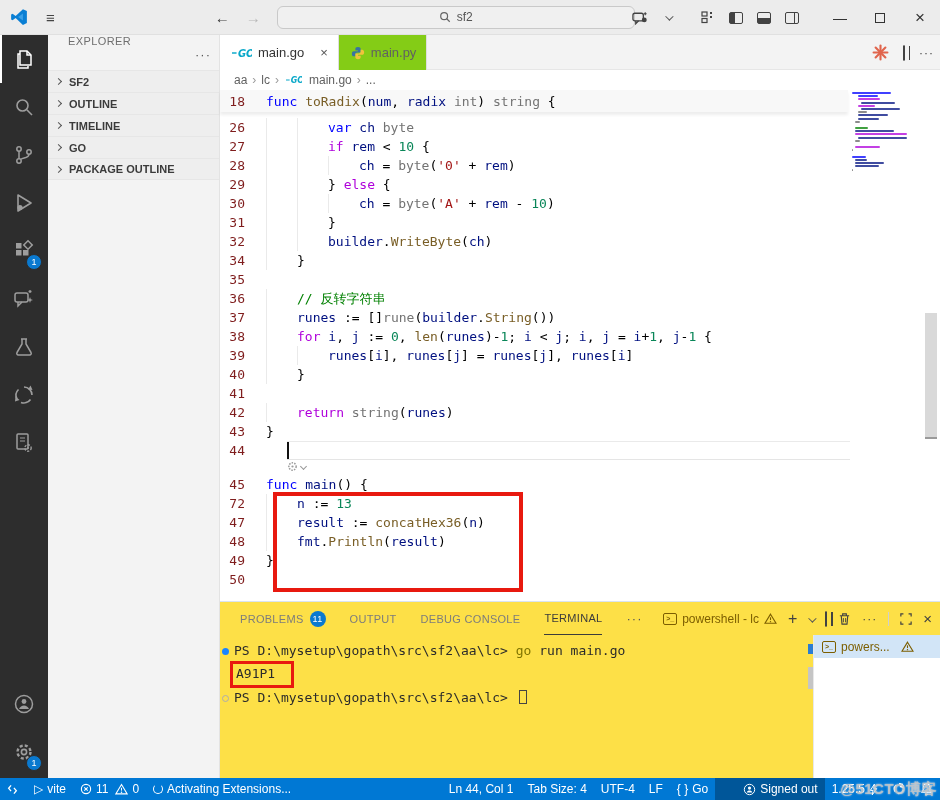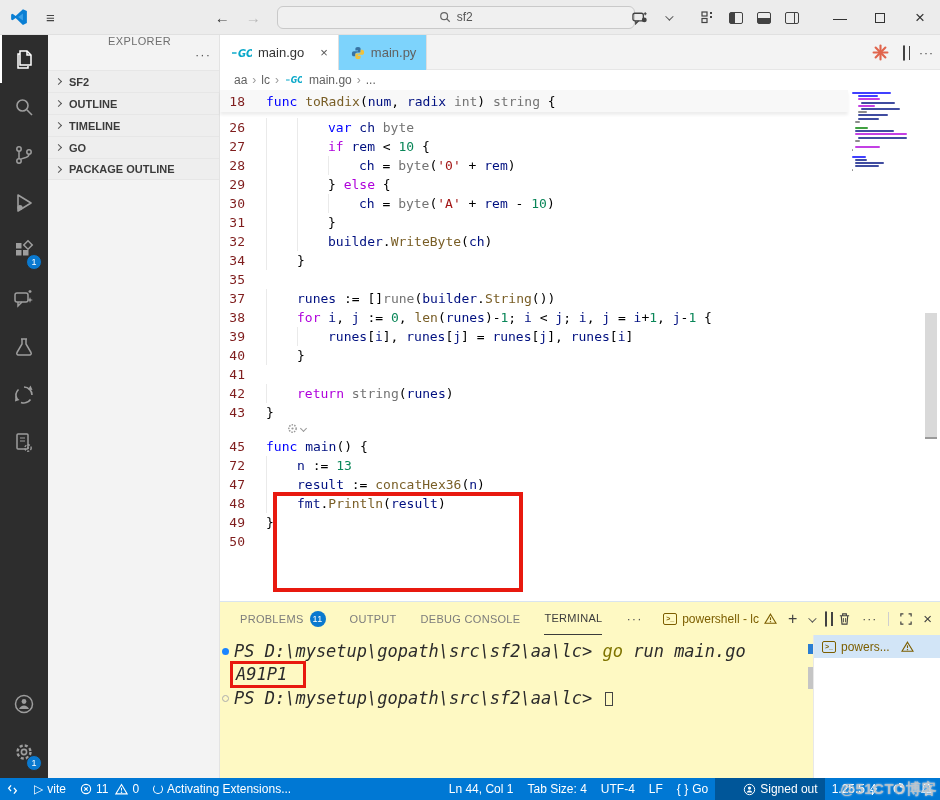--- a/index.html
+++ b/index.html
@@ -29,30 +29,30 @@
 
   
   .activitybar{position:absolute;left:0;top:35px;width:48px;bottom:22px;background:var(--abar);}
   .ab-item{width:48px;height:48px;display:flex;align-items:center;justify-content:center;position:relative;color:#9d9d9d;}
   .ab-item.active{color:#fff;border-left:2px solid #fff;}
   .ab-badge{position:absolute;right:6px;bottom:5px;min-width:16px;height:16px;border-radius:8px;background:#0a79cf;color:#fff;font-size:9px;display:flex;align-items:center;justify-content:center;border:1px solid var(--abar);}
   .ab-bottom{position:absolute;bottom:2px;left:0;}
 
   
   .sidebar{position:absolute;left:48px;top:35px;width:172px;bottom:22px;background:var(--side);border-right:1px solid #e3e3e3;}
-  .sb-title{height:35px;display:flex;align-items:center;padding:0 8px 0 20px;color:#6f6f6f;font-size:11px;letter-spacing:.4px;flex-direction:column;}
+  .sb-title{height:35px;display:flex;align-items:flex-start;padding:0 8px 0 20px;color:#6f6f6f;font-size:11px;letter-spacing:.4px;flex-direction:column;}
   .sb-title .dots{margin-left:auto;color:#555;font-size:13px;letter-spacing:1px;}
   .sb-sec{height:22px;display:flex;align-items:center;gap:4px;padding-left:4px;border-top:1px solid #e6e6e6;font-size:11px;font-weight:bold;color:#3b3b3b;background:#eeeeee;}
   .sb-sec:last-child{border-bottom:1px solid #e6e6e6;}
   .sb-chev{display:inline-block;width:5px;height:5px;border-right:1.3px solid #555;border-top:1.3px solid #555;transform:rotate(45deg);margin:0 4px 0 4px;}
 
   
   .editor{position:absolute;left:220px;top:35px;right:0;height:566px;background:#fff;}
   .tabrow{position:absolute;left:0;top:0;right:0;height:35px;background:#f3f3f3;display:flex;border-bottom:1px solid #e6e6e6;}
-  .tab{height:35px;display:flex;align-items:center;gap:6px;padding:0 10px 0 12px;font-size:13px;color:#616161;background:#7dd3fc;border-right:1px solid #dedede;}
+  .tab{height:35px;display:flex;align-items:center;gap:6px;padding:0 10px 0 12px;font-size:13px;color:#616161;background:#84cc16;border-right:1px solid #dedede;}
   .tab.active{background:#fff;color:#333;}
   .tab .close{margin-left:10px;color:#555;font-size:13px;}
   .edtools{position:absolute;right:6px;top:0;height:35px;display:flex;align-items:center;gap:14px;color:#424242;}
   .splitbox{width:13px;height:11px;border:1.3px solid #424242;border-radius:2px;position:relative;}
   .splitbox::after{content:"";position:absolute;left:5px;top:0;bottom:0;width:1.3px;background:#424242;}
   .breadcrumbs{position:absolute;left:0;top:35px;right:0;height:20px;background:#fff;display:flex;align-items:center;gap:5px;padding-left:14px;color:#616161;font-size:12px;}
   .bc-sep{color:#9a9a9a;font-size:12px;}
 
   .mono{font-family:"DejaVu Sans Mono","Liberation Mono",monospace;}
   .sticky{position:absolute;left:0;top:55px;right:92px;height:22px;background:#f8f8f8;box-shadow:0 3px 3px rgba(0,0,0,.07);display:flex;align-items:center;font-size:13px;white-space:pre;z-index:3;}
@@ -68,31 +68,31 @@
   .hint-row{height:15px;position:relative;}
   .hint-ic{position:absolute;left:67px;top:1px;display:flex;align-items:center;gap:3px;color:#8a8a8a;}
   .hint-chev{display:inline-block;width:5px;height:5px;border-right:1.3px solid #999;border-bottom:1.3px solid #999;transform:rotate(45deg);}
   .annotation-code{position:absolute;left:53px;top:457px;width:250px;height:100px;border:4px solid var(--red);z-index:5;}
   .minimap{position:absolute;left:632px;top:57px;width:58px;height:130px;}
   .mm-line{height:2px;margin-bottom:1.2px;border-radius:1px;opacity:.75;}
   .scrollbar{position:absolute;left:704px;top:55px;width:14px;bottom:0;}
   .sb-thumb{position:absolute;left:1px;right:1px;top:223px;height:126px;background:#d9d9d9;border-bottom:2px solid #9a9a9a;}
 
   
-  .panel{position:absolute;left:220px;top:601px;right:0;height:199px;background:#fef9c3;border-top:1px solid #d9e4f0;}
+  .panel{position:absolute;left:220px;top:601px;right:0;height:199px;background:#fde047;border-top:1px solid #d9e4f0;}
   .p-header{position:absolute;left:0;top:0;right:0;height:33px;display:flex;align-items:center;padding-left:20px;}
   .ptab{height:33px;line-height:32px;margin-right:24px;font-size:11px;letter-spacing:.3px;color:#7c7c7c;display:flex;align-items:center;gap:6px;}
   .ptab.active{color:#3b3b3b;border-bottom:1px solid #3b3b3b;}
   .pbadge{min-width:16px;height:16px;border-radius:8px;background:#0a79cf;color:#fff;font-size:9px;display:flex;align-items:center;justify-content:center;padding:0 2px;}
   .p-dots{color:#555;font-size:13px;letter-spacing:1px;margin-right:20px;}
   .p-right{position:absolute;right:8px;top:0;height:33px;display:flex;align-items:center;gap:11px;color:#424242;}
   .shell-label{display:flex;align-items:center;gap:5px;color:#7c5e00;font-size:12px;padding-left:32px;}
   .ps-ic{width:14px;height:12px;border:1.3px solid #7c5e00;border-radius:2px;font-size:7px;line-height:10px;text-align:center;color:#7c5e00;font-weight:bold;}
   .p-sep{width:1px;height:14px;background:#cfcfcf;}
-  .term{position:absolute;left:0;top:33px;right:132px;bottom:0;padding:6px 0 0 14px;font-size:17px;line-height:20px;white-space:pre;font-style:italic;}
+  .term{position:absolute;left:0;top:33px;right:132px;bottom:0;padding:6px 0 0 14px;font-size:13px;line-height:20px;white-space:pre;}
   .t-row{position:relative;}
   .t-marker{position:absolute;left:-12px;top:7px;width:7px;height:7px;border-radius:50%;}
   .t-marker.filled{background:#1a85ff;}
   .t-marker.hollow{border:1.2px solid #adadad;}
   .tt-pl{color:#2b2b2b}.tt-cmd{color:#7f7400}
   .boxed{display:inline-block;border:3px solid var(--red);padding:0 16px 1px 3px;margin-left:-4px;}
   .t-caret{display:inline-block;width:8px;height:14px;border:1.3px solid #444;vertical-align:-2px;margin-left:3px;}
   .term-scroll{position:absolute;right:126px;top:33px;width:6px;bottom:0;border-right:1px solid #e8e8e8;}
   .ts-mark{position:absolute;left:0;top:9px;width:5px;height:10px;background:#2a7dd2;}
   .ts-thumb{position:absolute;left:0;top:32px;width:5px;height:22px;background:#c5c5c5;}
@@ -368,27 +368,29 @@
   <div class="codearea mono" id="codearea" style="padding-top:6px;">
       <div class="code-row"><span class="gutter">26</span><span class="guide"></span><span class="guide"></span><span class="tk-k">var </span><span class="tk-v">ch</span><span class="tk-p"> </span><span class="tk-t">byte</span></div>
       <div class="code-row"><span class="gutter">27</span><span class="guide"></span><span class="guide"></span><span class="tk-c">if </span><span class="tk-v">rem</span><span class="tk-p"> &lt; </span><span class="tk-n">10</span><span class="tk-p"> {</span></div>
       <div class="code-row"><span class="gutter">28</span><span class="guide"></span><span class="guide"></span><span class="guide"></span><span class="tk-v">ch</span><span class="tk-p"> = </span><span class="tk-t">byte</span><span class="tk-p">(</span><span class="tk-s">'0'</span><span class="tk-p"> + </span><span class="tk-v">rem</span><span class="tk-p">)</span></div>
       <div class="code-row"><span class="gutter">29</span><span class="guide"></span><span class="guide"></span><span class="tk-p">} </span><span class="tk-c">else</span><span class="tk-p"> {</span></div>
       <div class="code-row"><span class="gutter">30</span><span class="guide"></span><span class="guide"></span><span class="guide"></span><span class="tk-v">ch</span><span class="tk-p"> = </span><span class="tk-t">byte</span><span class="tk-p">(</span><span class="tk-s">'A'</span><span class="tk-p"> + </span><span class="tk-v">rem</span><span class="tk-p"> - </span><span class="tk-n">10</span><span class="tk-p">)</span></div>
       <div class="code-row"><span class="gutter">31</span><span class="guide"></span><span class="guide"></span><span class="tk-p">}</span></div>
       <div class="code-row"><span class="gutter">32</span><span class="guide"></span><span class="guide"></span><span class="tk-v">builder</span><span class="tk-p">.</span><span class="tk-f">WriteByte</span><span class="tk-p">(</span><span class="tk-v">ch</span><span class="tk-p">)</span></div>
       <div class="code-row"><span class="gutter">34</span><span class="guide"></span><span class="tk-p">}</span></div>
       <div class="code-row"><span class="gutter">35</span></div>
+      <div class="code-row"><span class="gutter">36</span><span class="guide"></span><span class="tk-m">// 反转字符串</span></div>
       <div class="code-row"><span class="gutter">37</span><span class="guide"></span><span class="tk-v">runes</span><span class="tk-p"> := []</span><span class="tk-t">rune</span><span class="tk-p">(</span><span class="tk-v">builder</span><span class="tk-p">.</span><span class="tk-f">String</span><span class="tk-p">())</span></div>
       <div class="code-row"><span class="gutter">38</span><span class="guide"></span><span class="tk-c">for </span><span class="tk-v">i</span><span class="tk-p">, </span><span class="tk-v">j</span><span class="tk-p"> := </span><span class="tk-n">0</span><span class="tk-p">, </span><span class="tk-f">len</span><span class="tk-p">(</span><span class="tk-v">runes</span><span class="tk-p">)-</span><span class="tk-n">1</span><span class="tk-p">; </span><span class="tk-v">i</span><span class="tk-p"> &lt; </span><span class="tk-v">j</span><span class="tk-p">; </span><span class="tk-v">i</span><span class="tk-p">, </span><span class="tk-v">j</span><span class="tk-p"> = </span><span class="tk-v">i</span><span class="tk-p">+</span><span class="tk-n">1</span><span class="tk-p">, </span><span class="tk-v">j</span><span class="tk-p">-</span><span class="tk-n">1</span><span class="tk-p"> {</span></div>
       <div class="code-row"><span class="gutter">39</span><span class="guide"></span><span class="guide"></span><span class="tk-v">runes</span><span class="tk-p">[</span><span class="tk-v">i</span><span class="tk-p">], </span><span class="tk-v">runes</span><span class="tk-p">[</span><span class="tk-v">j</span><span class="tk-p">] = </span><span class="tk-v">runes</span><span class="tk-p">[</span><span class="tk-v">j</span><span class="tk-p">], </span><span class="tk-v">runes</span><span class="tk-p">[</span><span class="tk-v">i</span><span class="tk-p">]</span></div>
       <div class="code-row"><span class="gutter">40</span><span class="guide"></span><span class="tk-p">}</span></div>
       <div class="code-row"><span class="gutter">41</span></div>
       <div class="code-row"><span class="gutter">42</span><span class="guide"></span><span class="tk-c">return </span><span class="tk-t">string</span><span class="tk-p">(</span><span class="tk-v">runes</span><span class="tk-p">)</span></div>
       <div class="code-row"><span class="gutter">43</span><span class="tk-p">}</span></div>
+      <div class="code-row"><div class="cur-line-box"></div><span class="gutter">44</span><span class="caret"></span></div>
       <div class="hint-row">
         <span class="hint-ic">
           <svg width="11" height="11" viewBox="0 0 12 12">
             <circle cx="6" cy="6" r="4" fill="none" stroke="#999" stroke-width="1.6" stroke-dasharray="1.6 1.3"></circle>
             <circle cx="6" cy="6" r="1.2" fill="#999"></circle>
           </svg>
           <span class="hint-chev"></span>
         </span>
       </div>
       <div class="code-row"><span class="gutter">45</span><span class="tk-k">func </span><span class="tk-v">main</span><span class="tk-p">() {</span></div>

